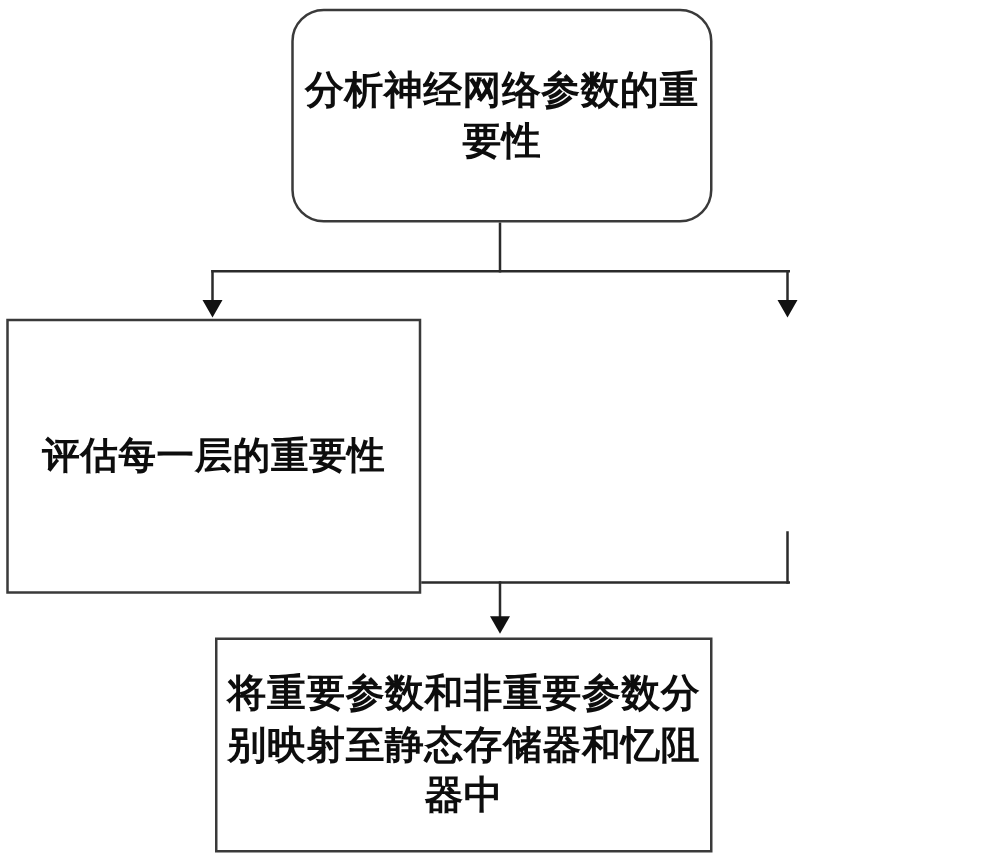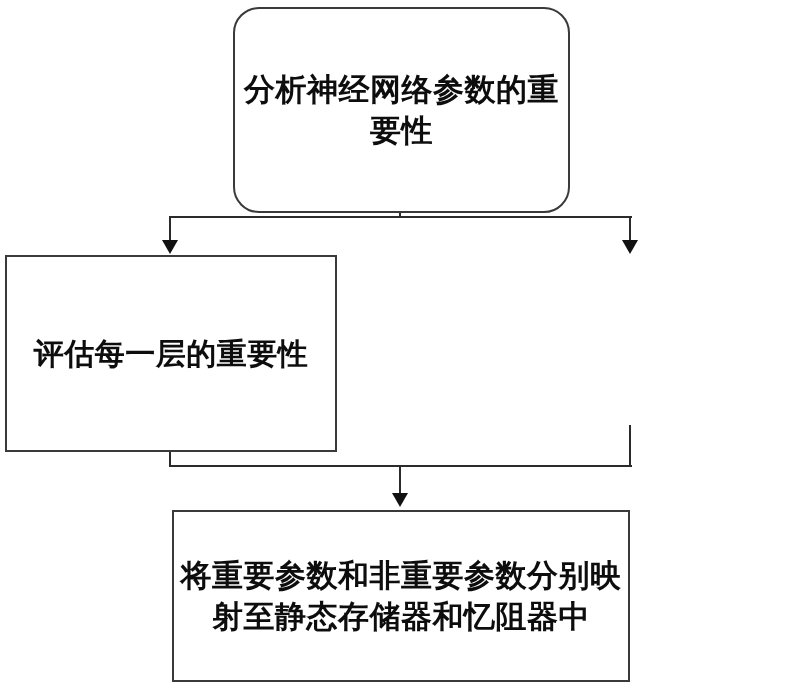--- a/index.html
+++ b/index.html
@@ -40,49 +40,49 @@
     width: 100%;
     padding: 0 4px;
     box-sizing: border-box;
   }
 
   
   #node-analyze {
     left: 233px;
     top: 7px;
     width: 337px;
-    height: 206px;
+    height: 171px;
     border-radius: 26px;
     border-width: 2px;
     font-size: 31px;
   }
 
   
   #node-layer {
     left: 5px;
     top: 255px;
     width: 332px;
-    height: 197px;
+    height: 220px;
     font-size: 30px;
   }
 
   
   #node-bit {
     left: 463px;
     top: 255px;
     width: 332px;
     height: 170px;
     font-size: 30px;
   }
 
   
   #node-map {
     left: 172px;
     top: 510px;
-    width: 458px;
+    width: 398px;
     height: 172px;
     font-size: 31px;
     text-align: center;
   }
 
   
   .conn {
     position: absolute;
     background: #2b2b2b;
     z-index: 1;

